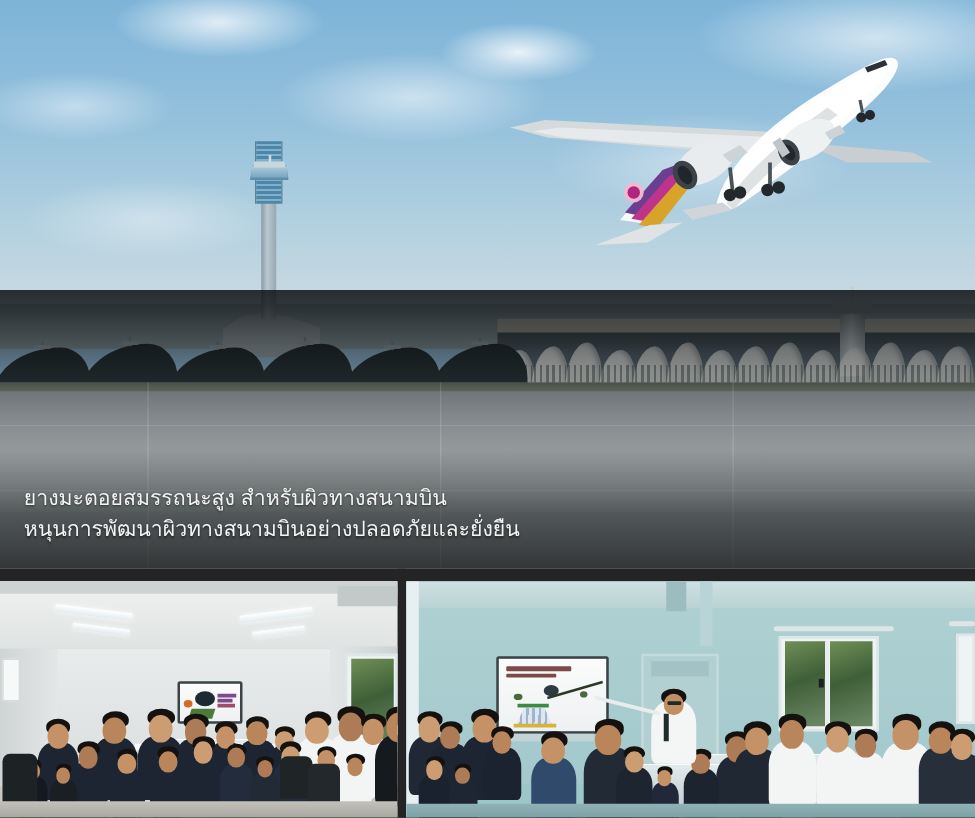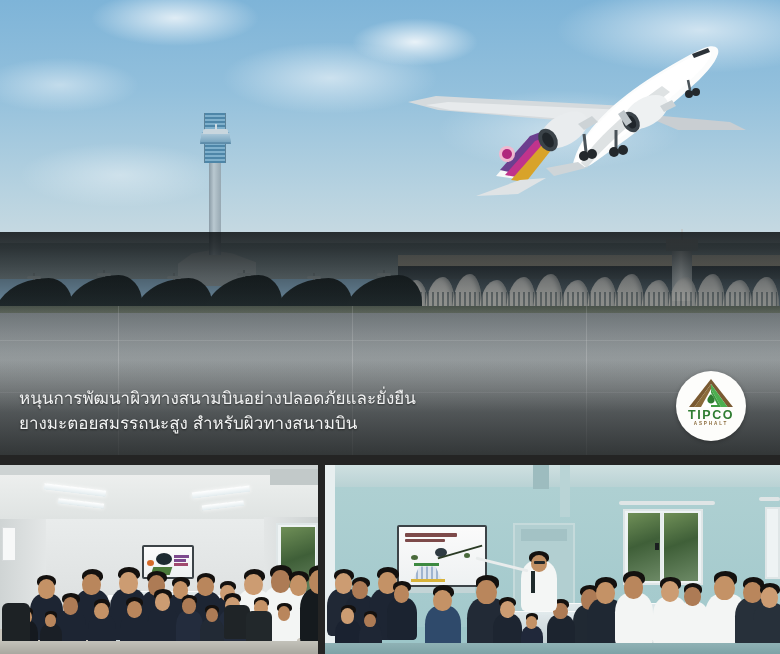--- a/index.html
+++ b/index.html
@@ -365,41 +365,24 @@
         <path d="M246 92 L254 104 L248 108 L240 96 Z" fill="#bfc6ca"></path>
       </svg>
     </div>
 
     <div class="hero-shade"></div>
     <div class="hero-bottom-shade"></div>
   </div>
 
 
   <div class="subtitle">
+    <div class="subtitle-line">ยางมะตอยสมรรถนะสูง สำหรับผิวทางสนามบิน</div>
     <div class="subtitle-line">หนุนการพัฒนาผิวทางสนามบินอย่างปลอดภัยและยั่งยืน</div>
-    <div class="subtitle-line">ยางมะตอยสมรรถนะสูง สำหรับผิวทางสนามบิน</div>
   </div>
 
-  <div class="logo-badge">
-    <div class="logo-mark">
-      <svg viewBox="0 0 46 30" width="46" height="30">
-        <path d="M23 1 L45 29 L1 29 Z" fill="#7a5a32"></path>
-        <path d="M23 6 L39.5 29 L6.5 29 Z" fill="#fdfdfb"></path>
-        <path d="M23 6 L39.5 29 L23 29 Z" fill="#4caf50"></path>
-        <path d="M23 6 L6.5 29 L23 29 Z" fill="#8a6a3a"></path>
-        <path d="M23 11 L33 29 L13 29 Z" fill="#ffffff"></path>
-        <path d="M23 11 L33 29 L23 29 Z" fill="#3d9a41"></path>
-        <path d="M23 14.5 L29.5 27 L16.5 27 Z" fill="#ffffff"></path>
-        <path d="M23 16 C25.6 18.6 26.6 20.4 26.6 22.1 C26.6 24.1 25 25.6 23 25.6
-                 C21 25.6 19.4 24.1 19.4 22.1 C19.4 20.4 20.4 18.6 23 16 Z" fill="#2f7d32"></path>
-      </svg>
-    </div>
-    <div class="logo-word">TIPCO</div>
-    <div class="logo-sub">ASPHALT</div>
-  </div>
 
   <div class="bottom-gap"></div>
   <div class="photo-divider"></div>
 
   <div class="photo-left">
 
     <div style="position:absolute;left:0;top:0;width:318px;height:54px;background:linear-gradient(#f0f2f1,#dfe3e2)"></div>
     <div style="position:absolute;left:0;top:0;width:318px;height:10px;background:#cdd3d3"></div>
     <div style="position:absolute;left:270px;top:4px;width:48px;height:16px;background:#c2c9c9"></div>
 

